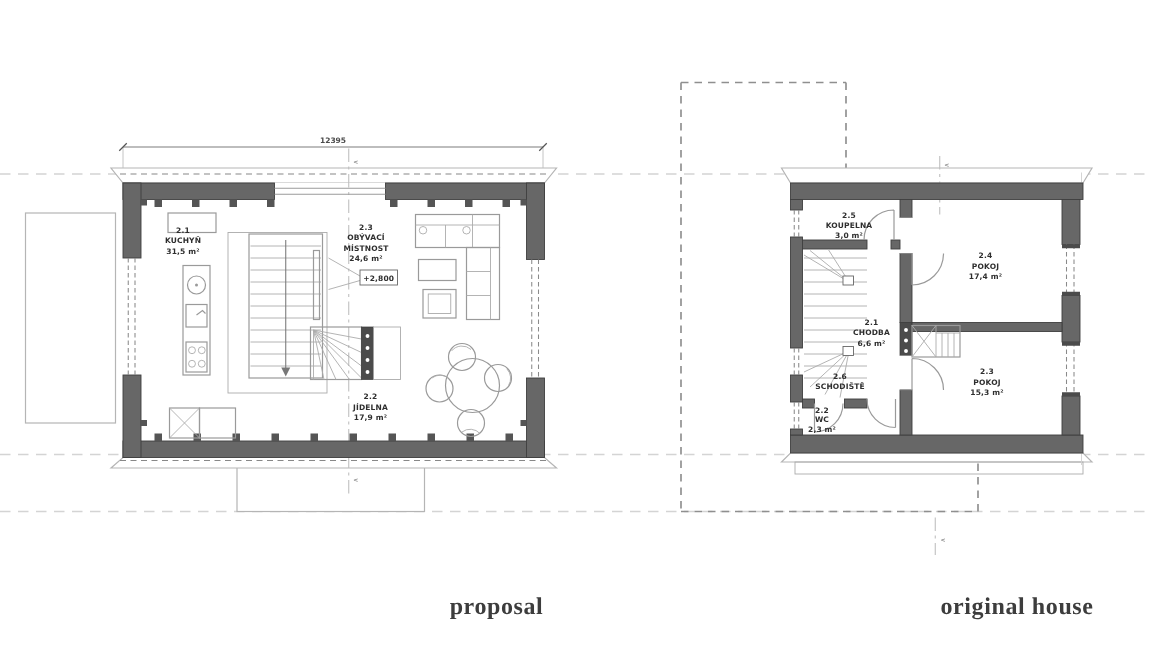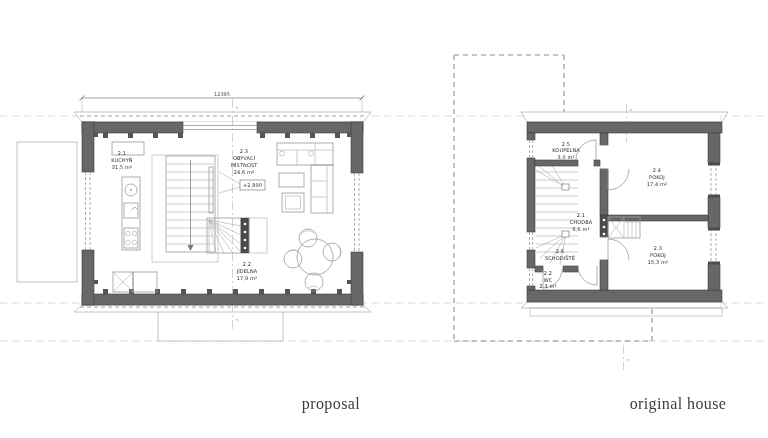--- a/index.html
+++ b/index.html
@@ -1,17 +1,17 @@
 <!DOCTYPE html>
 <html><head>
 <meta charset="utf-8">
 <style>
   html,body{margin:0;padding:0;background:#ffffff;}
   .stage{position:relative;width:768px;height:438px;background:#ffffff;overflow:hidden;
-         font-family:"DejaVu Sans","Liberation Sans",sans-serif;}
+         font-family:"DejaVu Sans","Liberation Sans",sans-serif;font-weight:bold;}
   svg{display:block;}
   text{fill:#2e2e2e;}
   .lbl{font-size:5px;text-anchor:middle;letter-spacing:0.1px;}
   .dim{font-size:5px;text-anchor:middle;fill:#4a4a4a;}
   .mark{font-size:4px;fill:#8a8a8a;}
   .caption{font-family:"Liberation Serif","DejaVu Serif",serif;font-size:16px;fill:#3d3d3d;
            text-anchor:middle;letter-spacing:0.4px;}
   .wall{fill:#676767;stroke:#3f3f3f;stroke-width:0.6;}
   .walld{fill:#4b4b4b;stroke:#3f3f3f;stroke-width:0.5;}
   .thinw{stroke:#b5b5b5;fill:#ffffff;stroke-width:0.8;}

